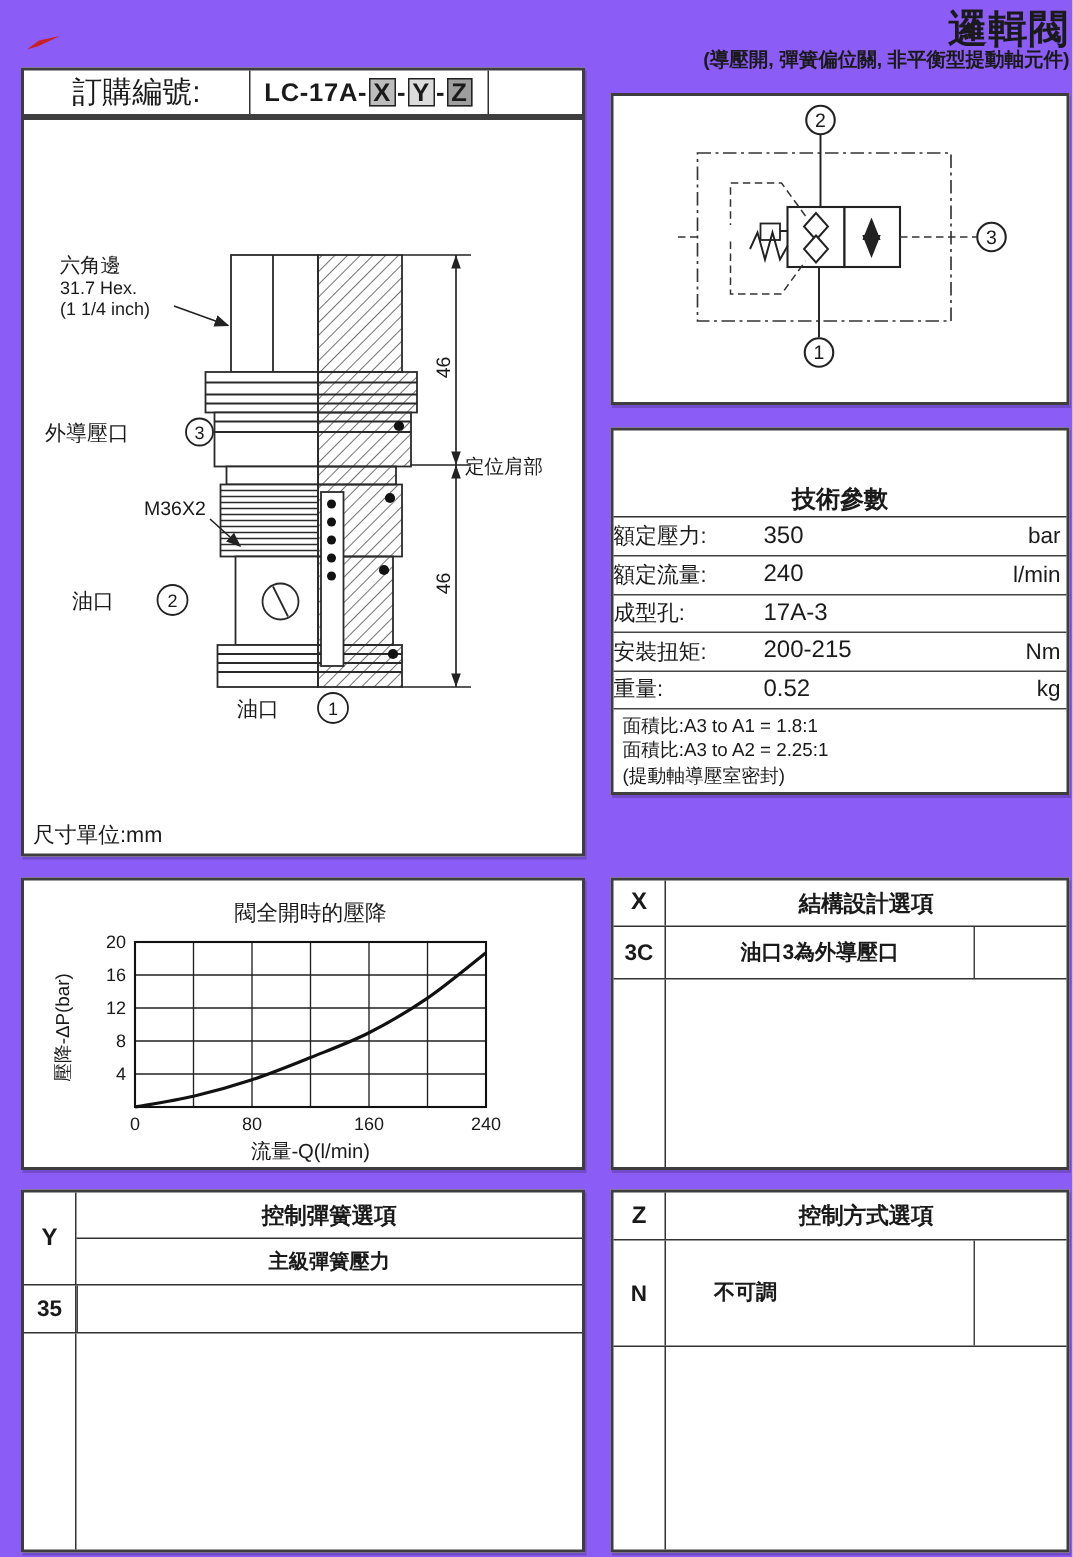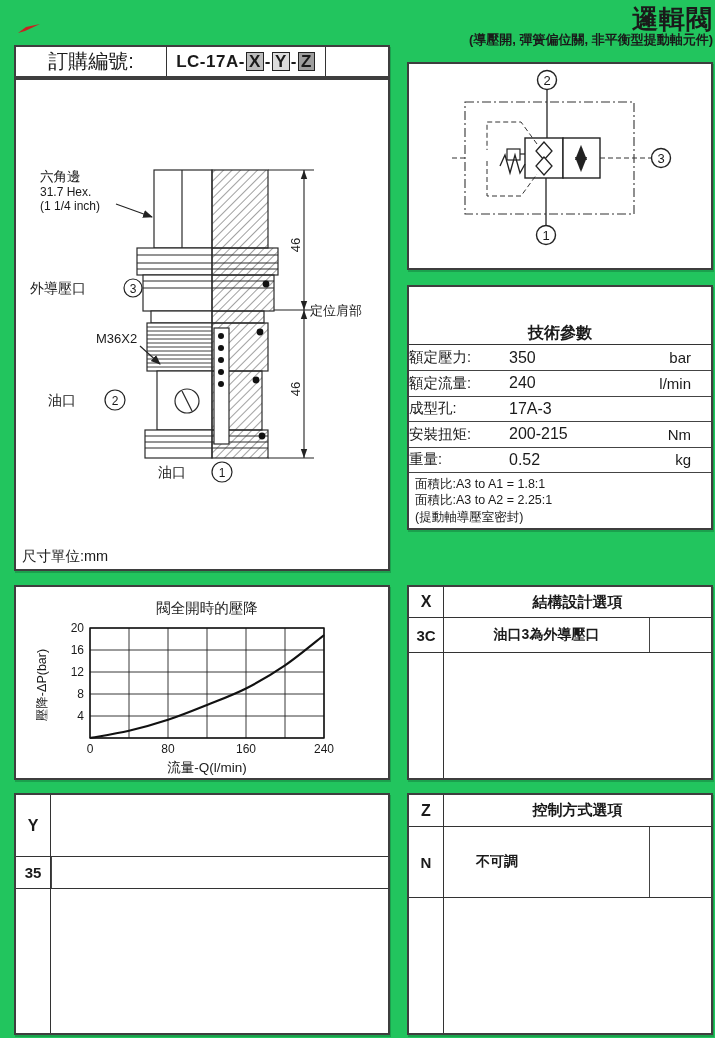--- a/index.html
+++ b/index.html
@@ -1,16 +1,16 @@
 <!DOCTYPE html>
 <html><head>
 <meta charset="utf-8">
 <style>
   html,body{margin:0;padding:0;background:#fff;}
-  #page{position:relative;width:715px;height:1038px;background:#22c55e;overflow:hidden;
+  #page{position:relative;width:715px;height:1038px;background:#8b5cf6;overflow:hidden;
         font-family:"Liberation Sans","DejaVu Sans",sans-serif;color:#1a1a1a;}
   .box{position:absolute;border:2px solid #3e3e3e;background:#fff;box-sizing:border-box;
        box-shadow:1px 2px 0 rgba(0,0,0,.18);}
   .hdr-title{position:absolute;top:2px;left:0;right:2px;text-align:right;
              font-size:26px;font-weight:bold;letter-spacing:1px;}
   .hdr-sub{position:absolute;top:31px;left:0;right:2px;text-align:right;
            font-size:13px;font-weight:bold;}
   .redmark{position:absolute;left:18px;top:24px;width:22px;height:10px;}
 
   
@@ -22,21 +22,21 @@
   .codebox{display:inline-block;border:1px solid #222;padding:0 2px;margin:0 1px;line-height:17px;}
   .bx-x{background:#bdbdbd;} .bx-y{background:#dcdcdc;} .bx-z{background:#9e9e9e;}
 
   
   .tech{display:flex;flex-direction:column;}
   .tech .t-head{height:27px;border-bottom:1.6px solid #333;display:flex;align-items:center;justify-content:center;
                 font-weight:bold;font-size:16px;margin-top:36px;}
   .tech .t-row{height:31px;border-bottom:1.3px solid #444;display:flex;align-items:center;font-size:14.5px;}
   .tech .t-row .lbl{width:100px;padding-left:0;}
   .tech .t-row .val{flex:1;font-size:16px;}
-  .tech .t-row .unit{width:64px;text-align:right;padding-right:20px;font-size:15px;}
+  .tech .t-row .unit{width:64px;text-align:right;padding-right:4px;font-size:15px;}
   .tech .t-notes{flex:1;padding:3px 6px;font-size:12.5px;line-height:1.3;}
 
   
   .opt-row{display:flex;align-items:stretch;box-sizing:border-box;}
   .opt-key{width:35px;border-right:1.4px solid #333;display:flex;align-items:center;justify-content:center;
            font-weight:bold;font-size:16px;box-sizing:border-box;}
   .opt-title{flex:1;display:flex;align-items:center;justify-content:center;font-weight:bold;font-size:15px;}
   .opt-desc{flex:1;display:flex;align-items:center;justify-content:center;font-size:14px;font-weight:bold;}
   .opt-tail{width:62px;border-left:1.3px solid #444;box-sizing:border-box;}
   .bb{border-bottom:1.4px solid #333;}
@@ -301,20 +301,24 @@
     </div>
     <div class="opt-row grow">
       <div class="opt-key"></div>
       <div class="grow"></div>
     </div>
   </div>
 
   <div class="box" style="left:14px;top:793px;width:376px;height:242px;display:flex;flex-direction:column;">
     <div class="opt-row bb" style="height:62px;">
       <div class="opt-key">Y</div>
+      <div style="flex:1;display:flex;flex-direction:column;">
+        <div class="opt-title bb" style="height:32px;">控制彈簧選項</div>
+        <div class="opt-desc" style="flex:1;font-size:13.5px;">主級彈簧壓力</div>
+      </div>
     </div>
     <div class="opt-row bb" style="height:32px;">
       <div class="opt-key" style="font-size:15px;">35</div>
       <div class="opt-tail" style="width:55px;"></div>
     </div>
     <div class="opt-row grow">
       <div class="opt-key"></div>
       <div class="grow"></div>
     </div>
   </div>

